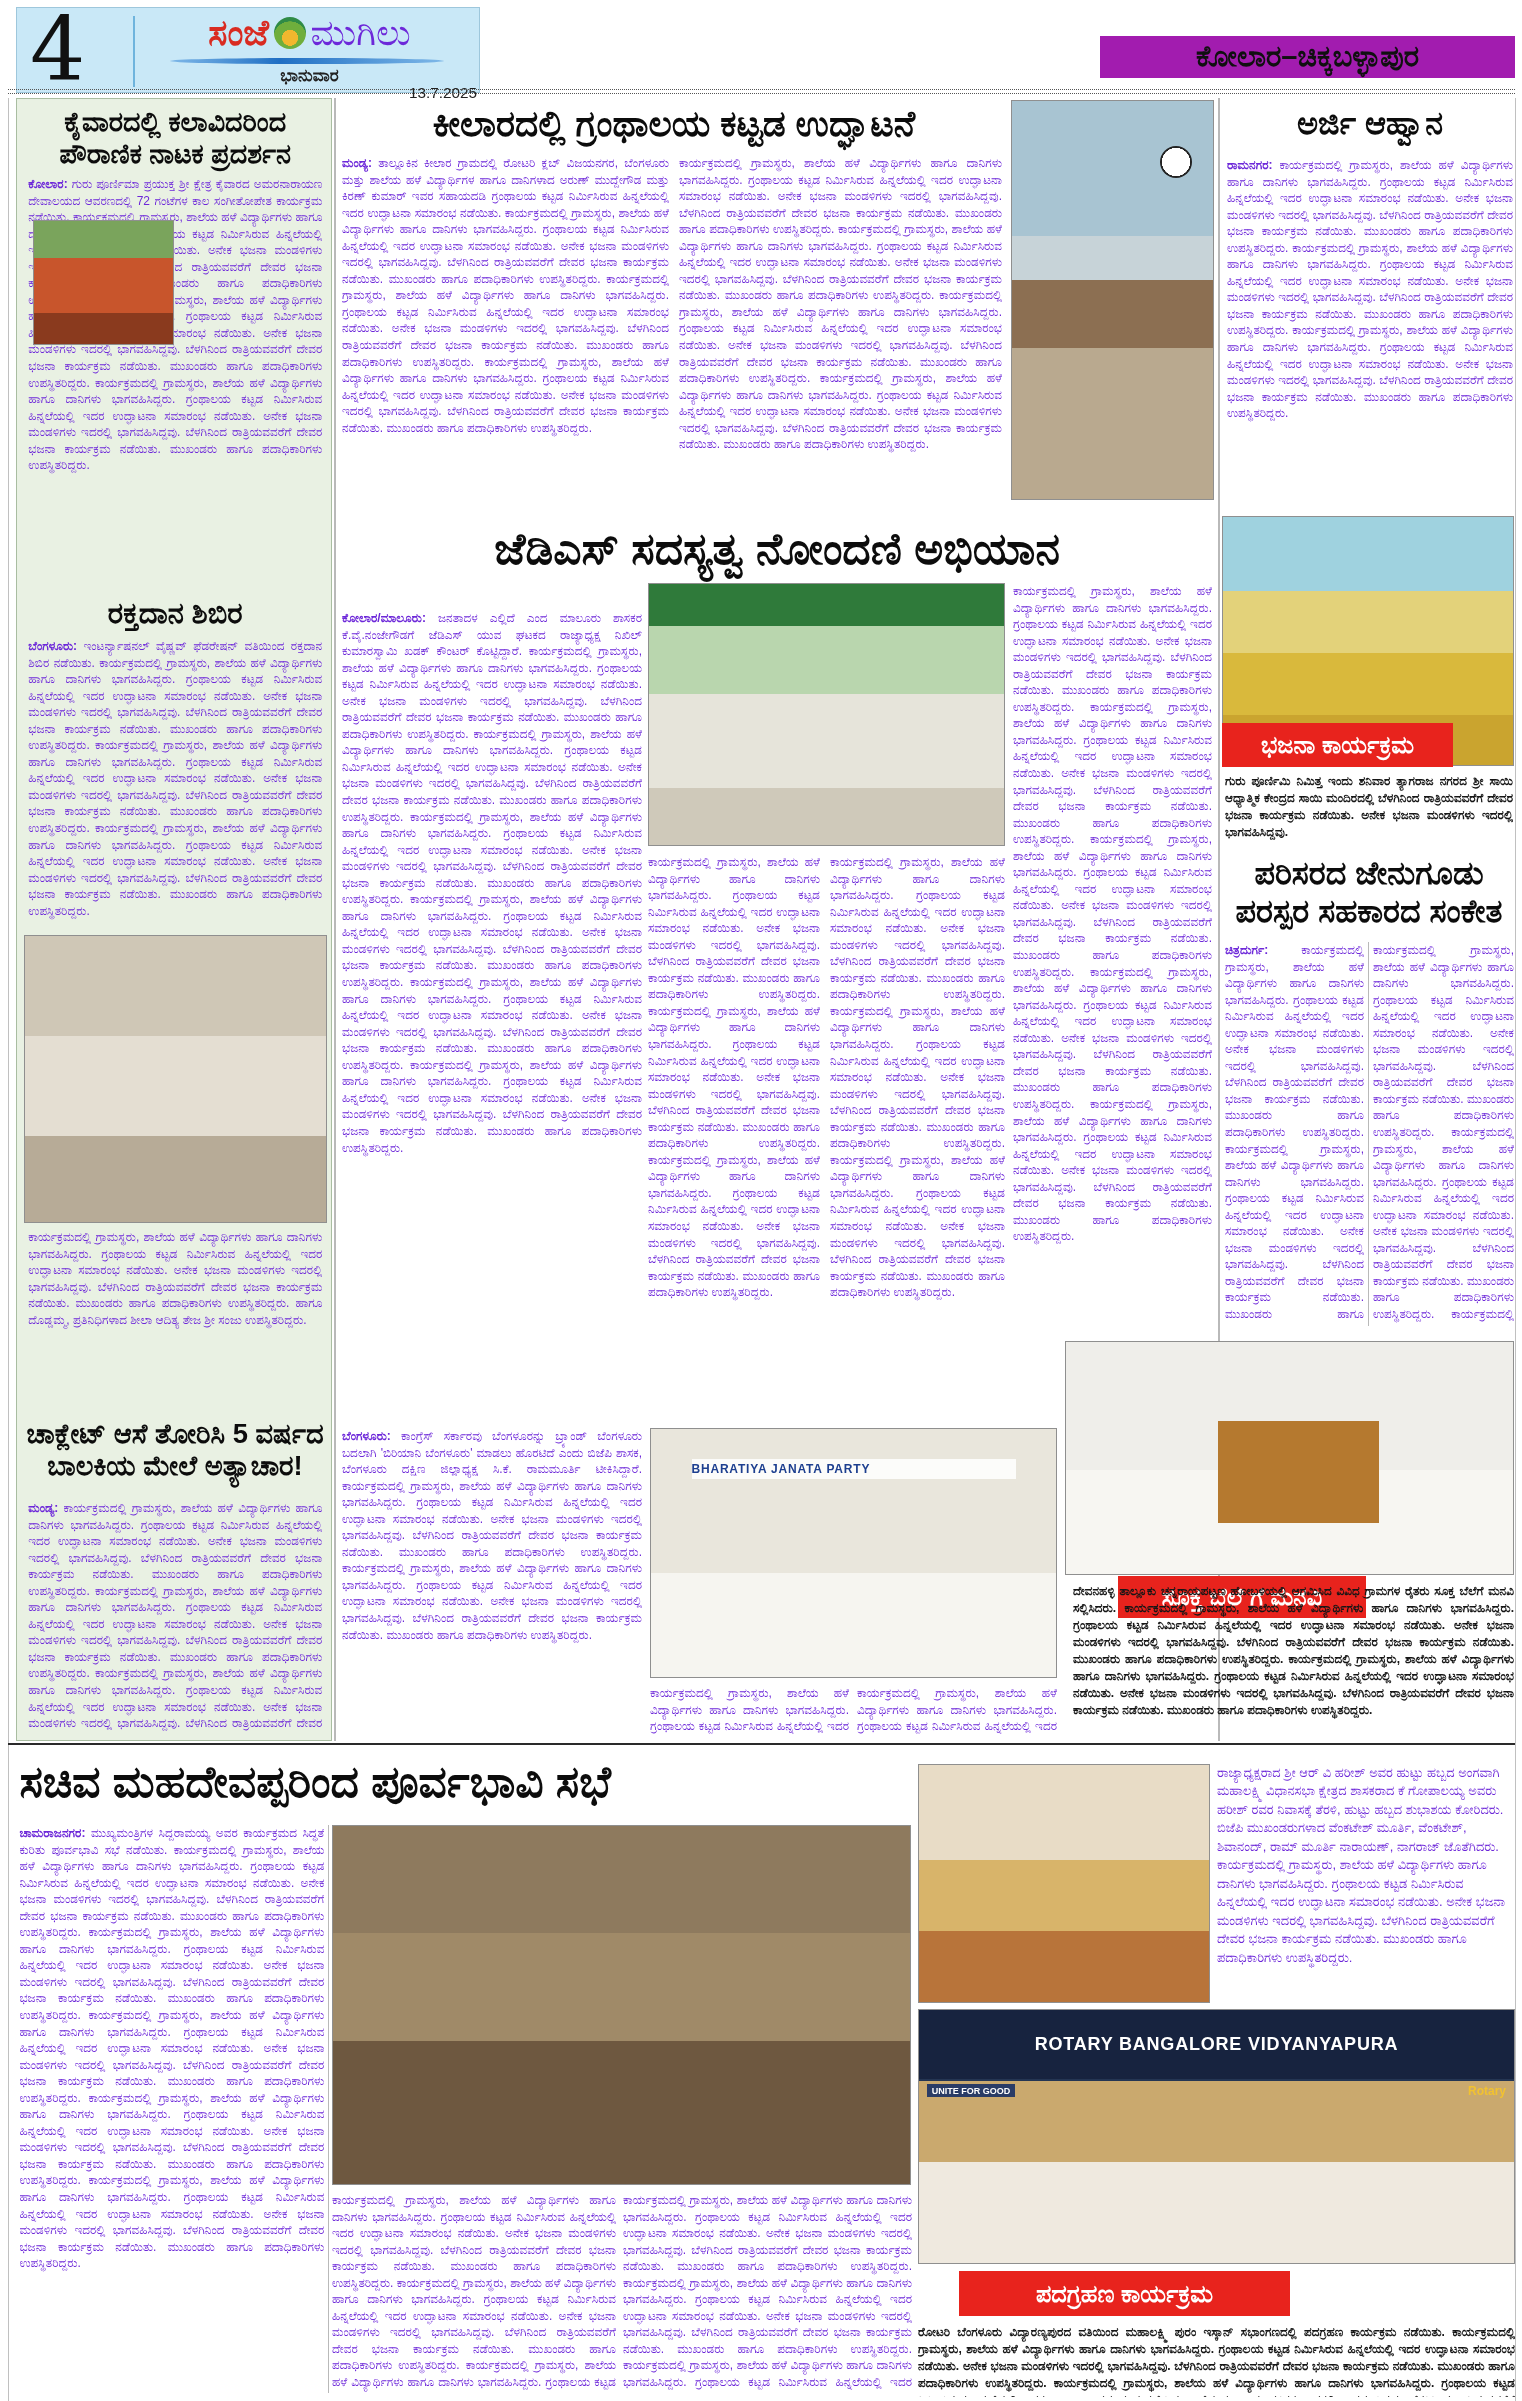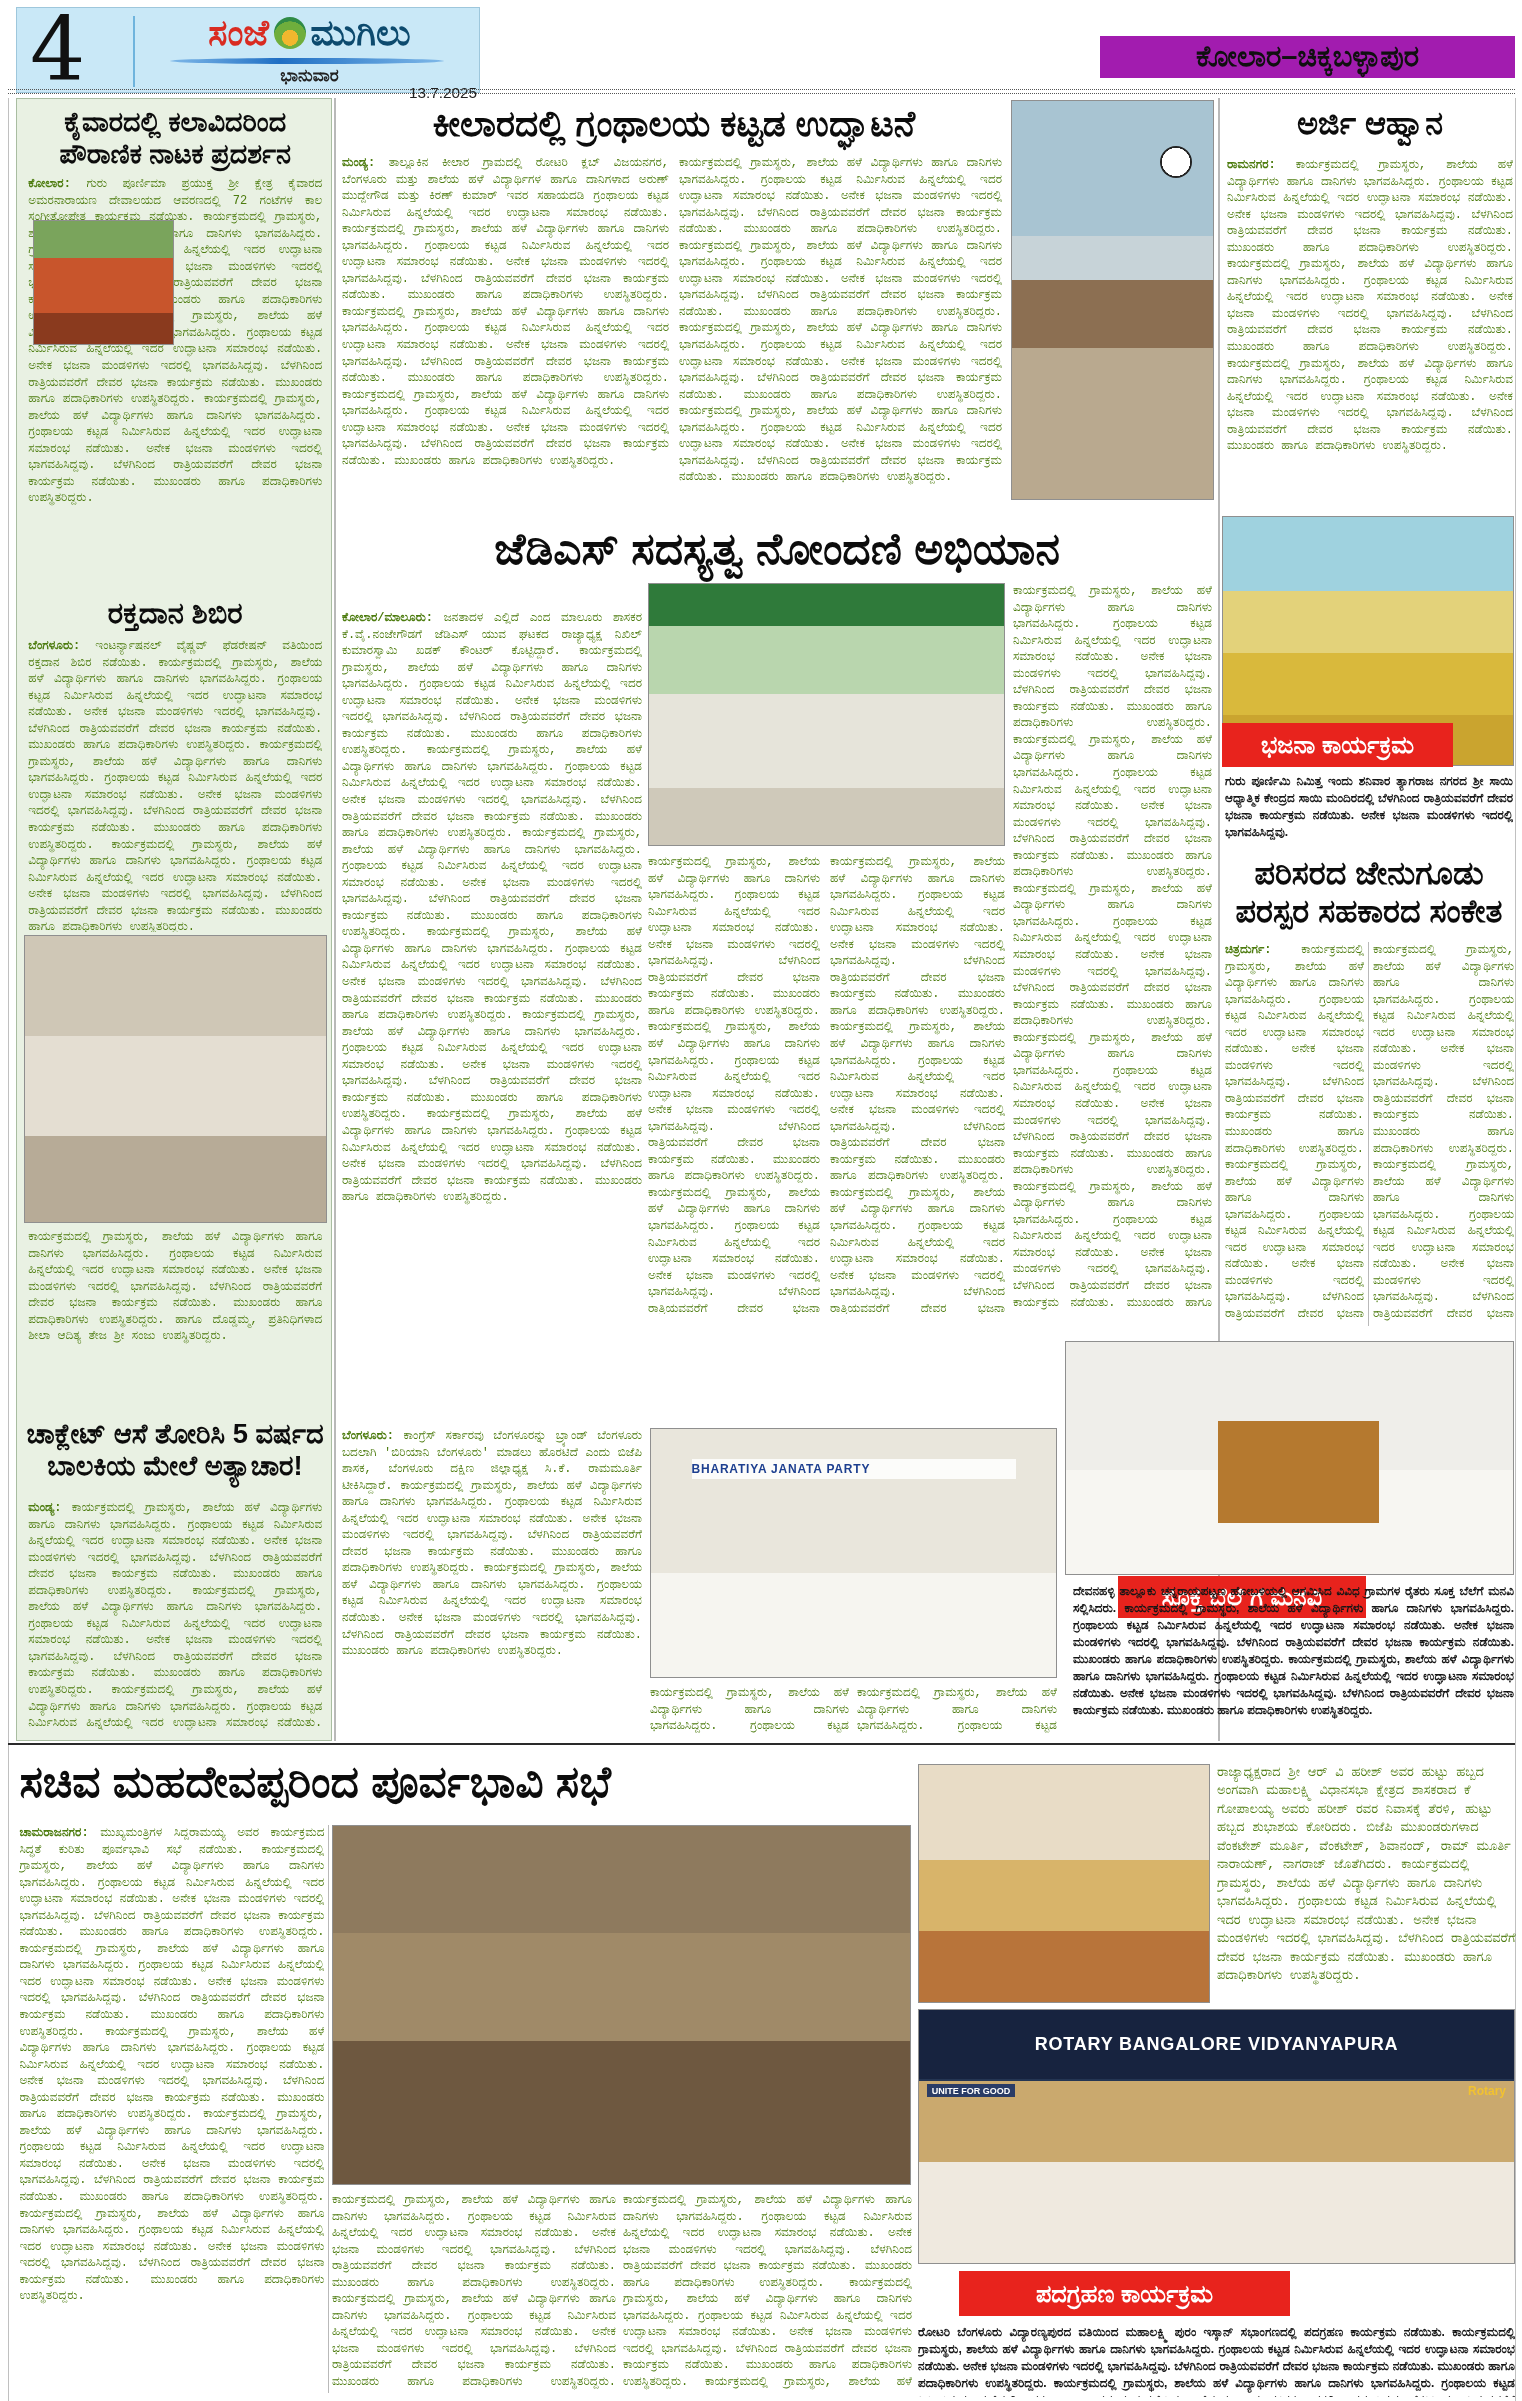--- a/index.html
+++ b/index.html
@@ -1,33 +1,33 @@
 <!DOCTYPE html>
 <html style="font-size:13px"><head>
 <meta charset="utf-8">
 <style>
   html,body{margin:0;padding:0;background:#ffffff;}
   #page{position:relative;width:1523px;height:2401px;background:#ffffff;overflow:hidden;
         font-family:"Liberation Sans","DejaVu Sans",sans-serif;color:#161616;}
   .abs{position:absolute;}
   .hl{font-weight:bold;color:#0c0c0c;text-align:center;line-height:1.18;letter-spacing:0;}
-  .bt{font-size:12px;line-height:1.38;text-align:justify;color:#4d7c0f;overflow:hidden;font-family:Liberation Mono, monospace;}
+  .bt{font-size:12px;line-height:1.38;text-align:justify;color:#6d28d9;overflow:hidden;}
   .dl{font-weight:bold;}
   .cap{font-size:12px;line-height:1.42;font-weight:600;text-align:justify;color:#161616;overflow:hidden;}
   .photo{border:0.8px solid #8f8f8f;box-sizing:border-box;}
   .redlabel{background:#e8231d;color:#ffffff;font-weight:bold;display:flex;align-items:center;
             justify-content:center;font-size:24px;line-height:1;}
   .vrule{background:#b9b9b9;width:1.6px;}
   .hrule{background:#2a2a2a;}
   
   .masthead{background:#c9e8f7;border:0.8px solid #9ec7dc;box-sizing:border-box;}
   .pagenum{font-family:"DejaVu Serif","Liberation Serif",serif;font-size:87px;line-height:0.95;color:#111;}
   .brandline{display:flex;align-items:center;justify-content:center;gap:4.8px;}
   .brand-red{color:#d92b21;font-weight:bold;font-size:36px;}
-  .brand-black{color:#0c4a6e;font-weight:bold;font-size:36px;}
+  .brand-black{color:#6d28d9;font-weight:normal;font-size:36px;}
   .palm{width:32px;height:32px;border-radius:50%;
         background:radial-gradient(circle at 50% 65%,#f2b72e 0 30%,#6fae3c 31% 62%,#2f8b46 63% 100%);}
   .swoosh{height:6.5px;border-radius:50%;background:linear-gradient(90deg,#7fb8e8,#1f6fc4 40%,#7fb8e8);}
   .mast-day{font-size:17px;font-weight:bold;color:#222;text-align:center;}
   .mast-date{font-size:17px;color:#222;text-align:right;}
   .region{background:#a21caf;display:flex;align-items:center;justify-content:center;
           font-weight:bold;font-size:29px;color:#101010;}
   .topdiv{border-top:1.6px dotted #555;border-bottom:1.6px dotted #555;height:3.2px;}
   .leftcol{background:#e9f1e3;border:0.8px solid #a9bda1;box-sizing:border-box;}
   

